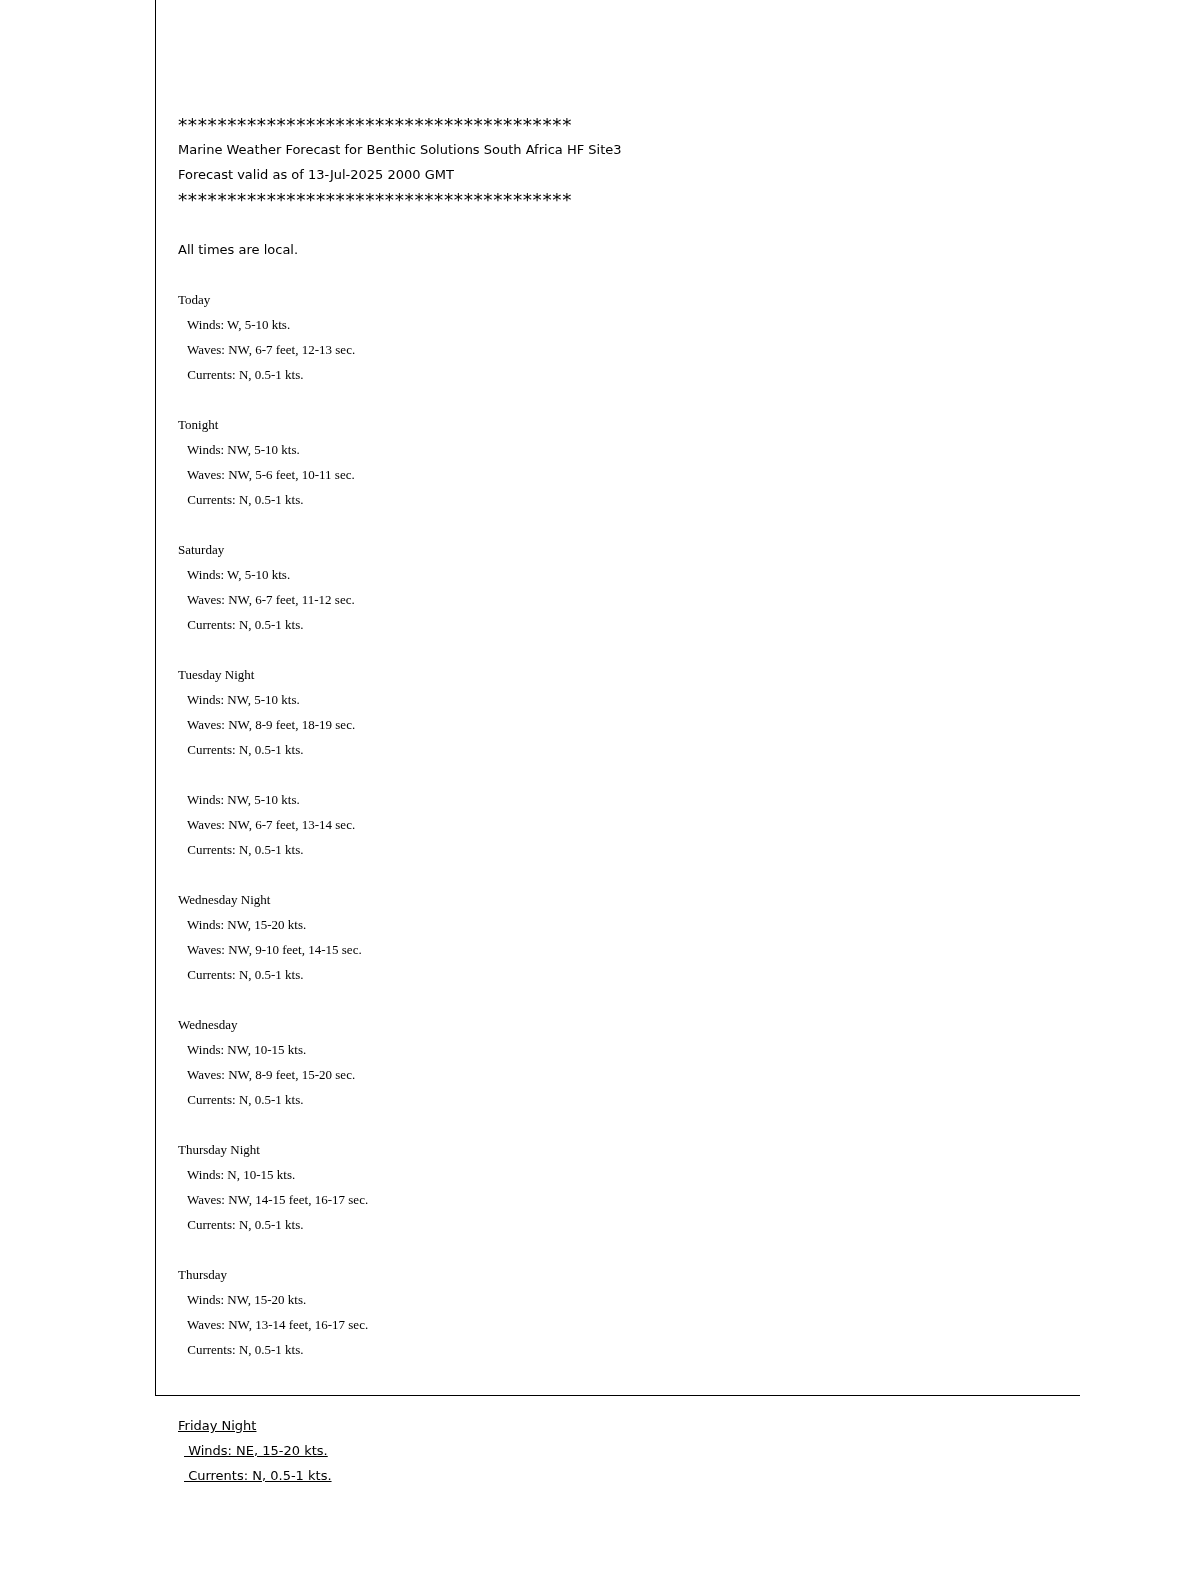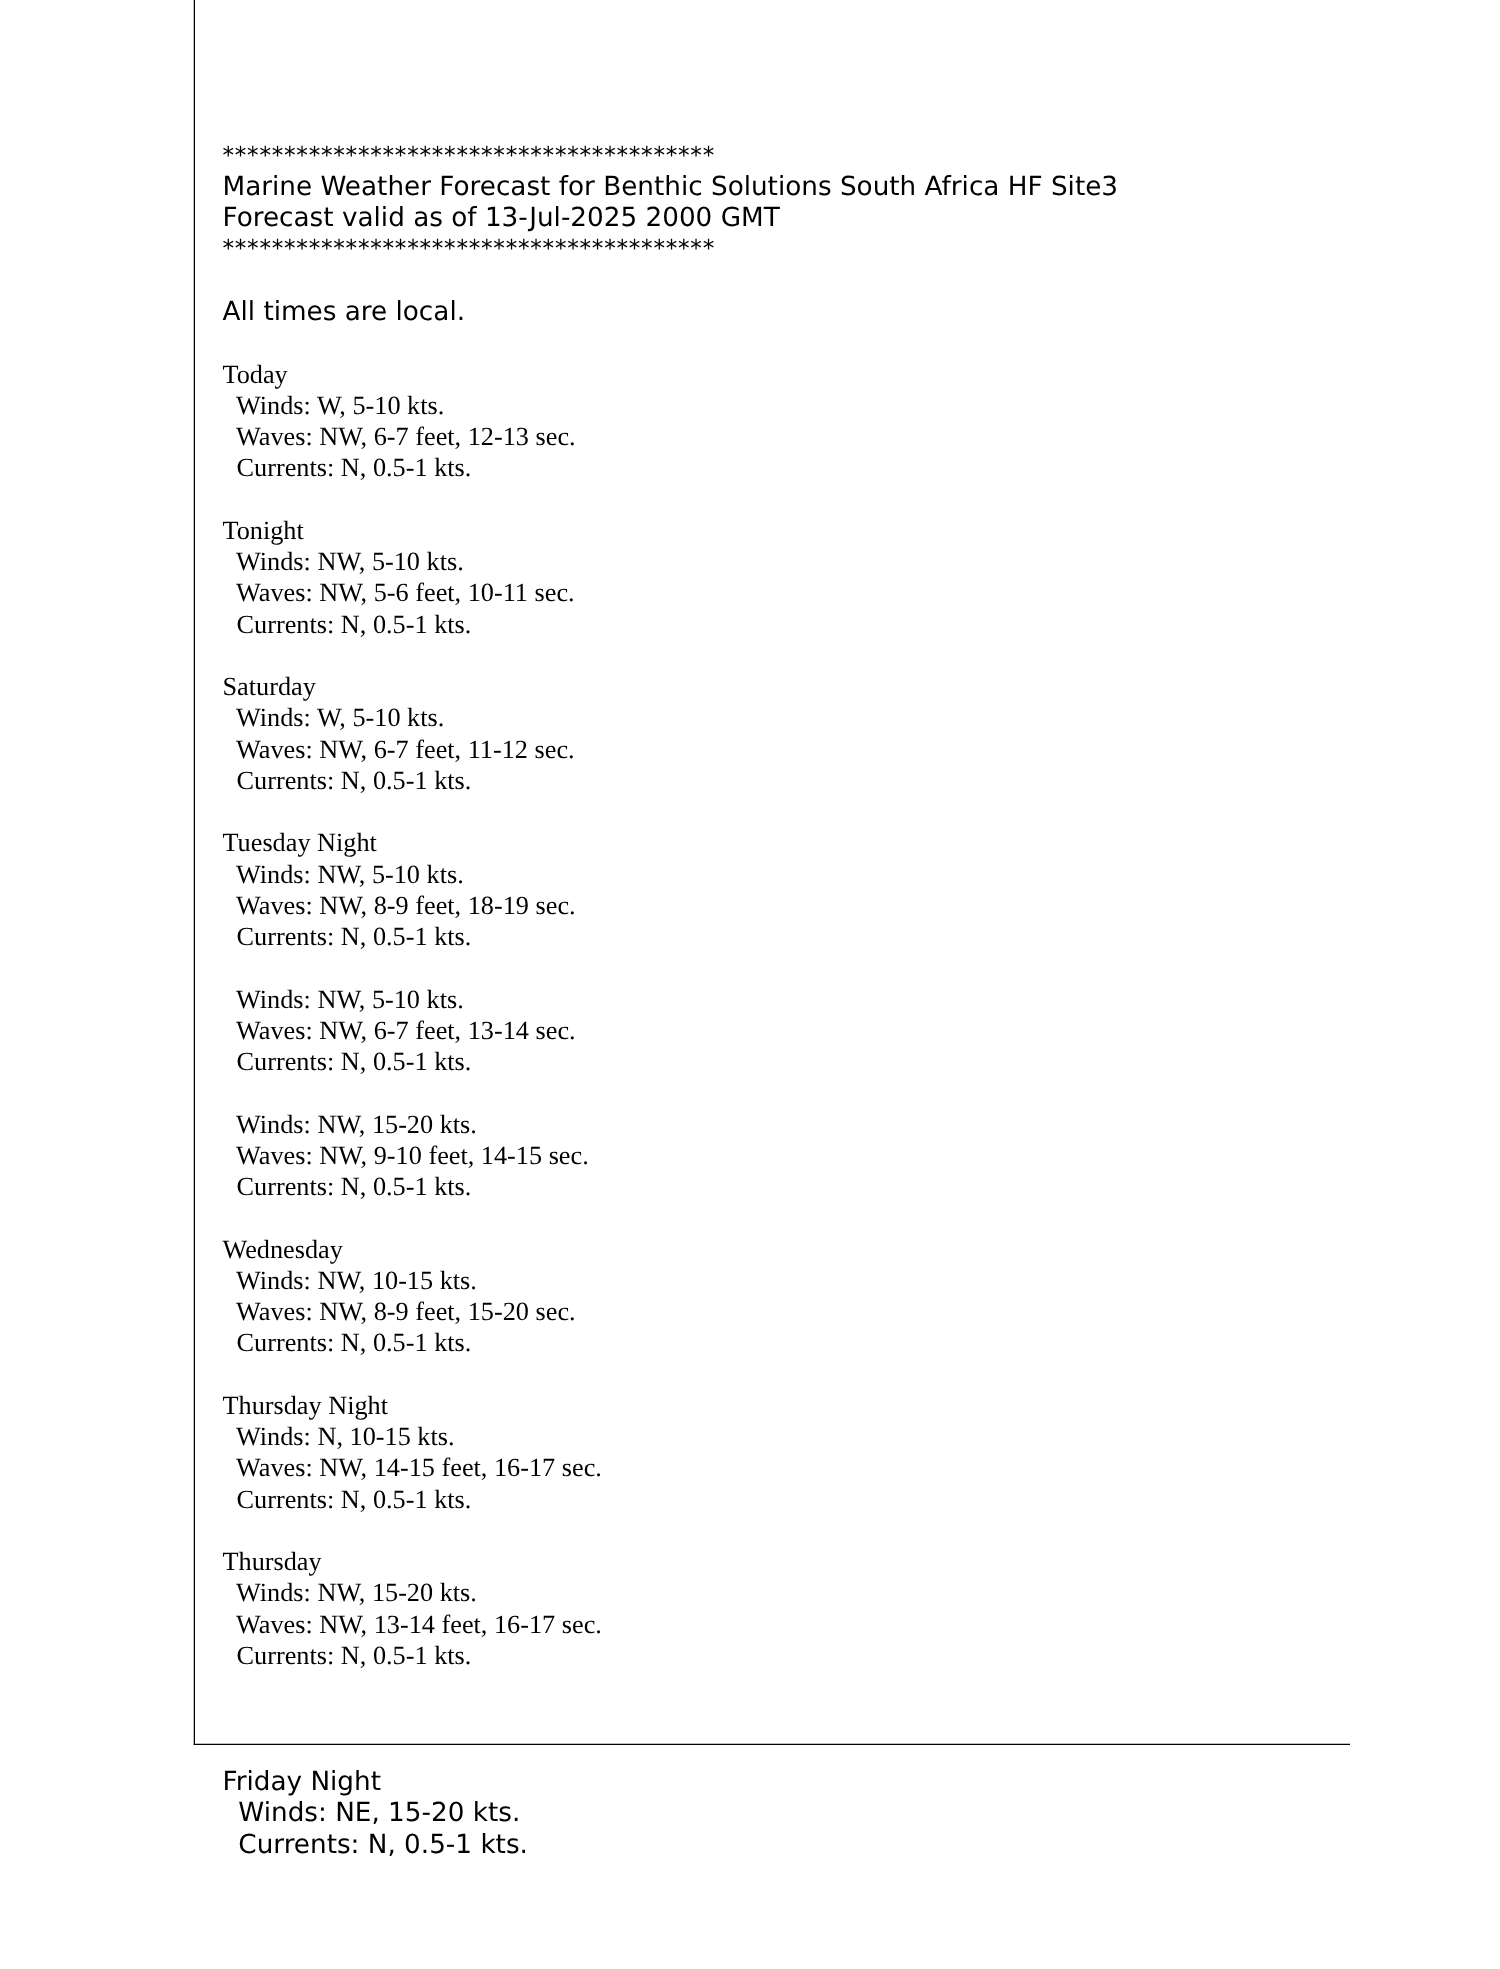--- a/index.html
+++ b/index.html
@@ -33,21 +33,21 @@
     border-bottom: 1.5px solid #000000;
     box-sizing: border-box;
   }
   .content {
     position: absolute;
     left: 178px;
     top: 112px;
     width: 900px;
   }
   .line {
-    font-size: 21px;
+    font-size: 13px;
     line-height: 25px;
     white-space: pre;
     letter-spacing: 0px;
   }
   .stars {
     font-size: 18.5px;
     line-height: 25px;
     white-space: pre;
     letter-spacing: 0.6px;
   }
@@ -60,20 +60,21 @@
     font-family: Liberation Serif, serif;
   }
   .detail {
     padding-left: 6px;
   }
   .overflow-content {
     position: absolute;
     left: 178px;
     top: 1413px;
     width: 900px;
+    text-decoration: underline;
   }
 </style>
 </head>
 <body>
 
 <div class="page">
 
   <div class="doc-frame"></div>
 
   <div class="content">
@@ -122,20 +123,21 @@
     <div class="blank"></div>
 
     <div class="block">
       <div class="line detail"> Winds: NW, 5-10 kts.</div>
       <div class="line detail"> Waves: NW, 6-7 feet, 13-14 sec.</div>
       <div class="line detail"> Currents: N, 0.5-1 kts.</div>
     </div>
     <div class="blank"></div>
 
     <div class="block">
+      <div class="line">Wednesday Night</div>
       <div class="line detail"> Winds: NW, 15-20 kts.</div>
       <div class="line detail"> Waves: NW, 9-10 feet, 14-15 sec.</div>
       <div class="line detail"> Currents: N, 0.5-1 kts.</div>
     </div>
     <div class="blank"></div>
 
     <div class="block">
       <div class="line">Wednesday</div>
       <div class="line detail"> Winds: NW, 10-15 kts.</div>
       <div class="line detail"> Waves: NW, 8-9 feet, 15-20 sec.</div>

